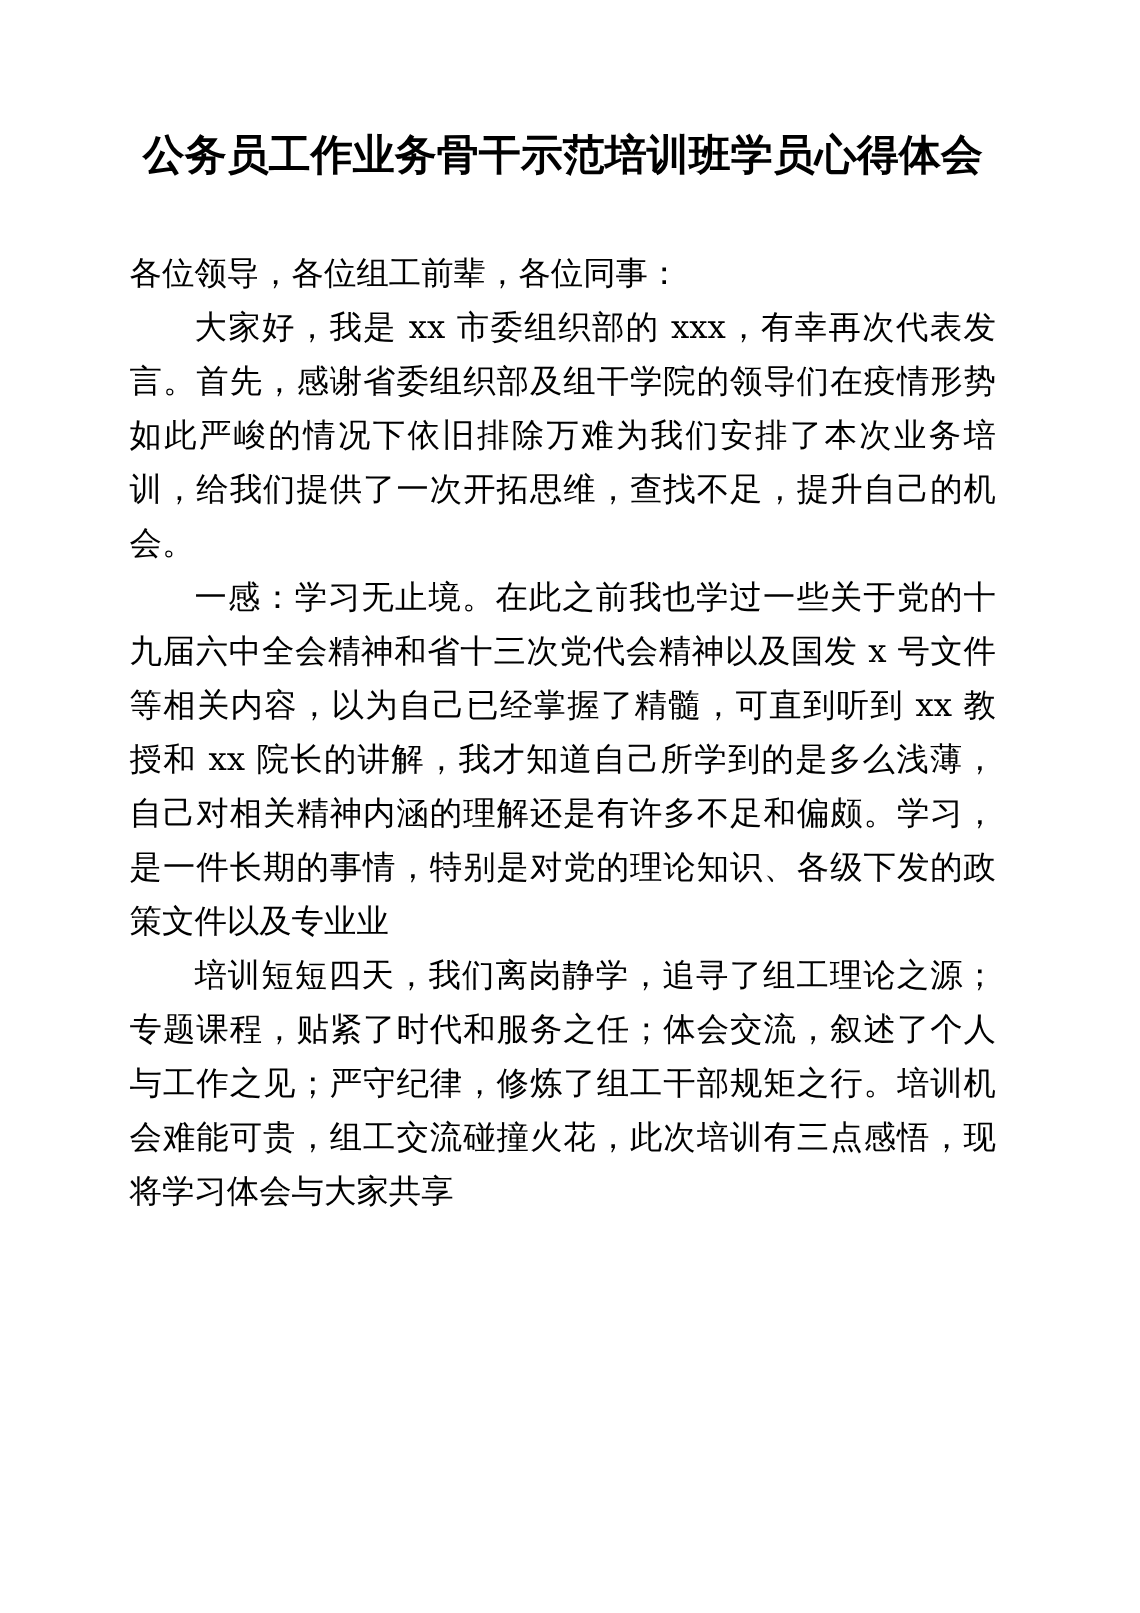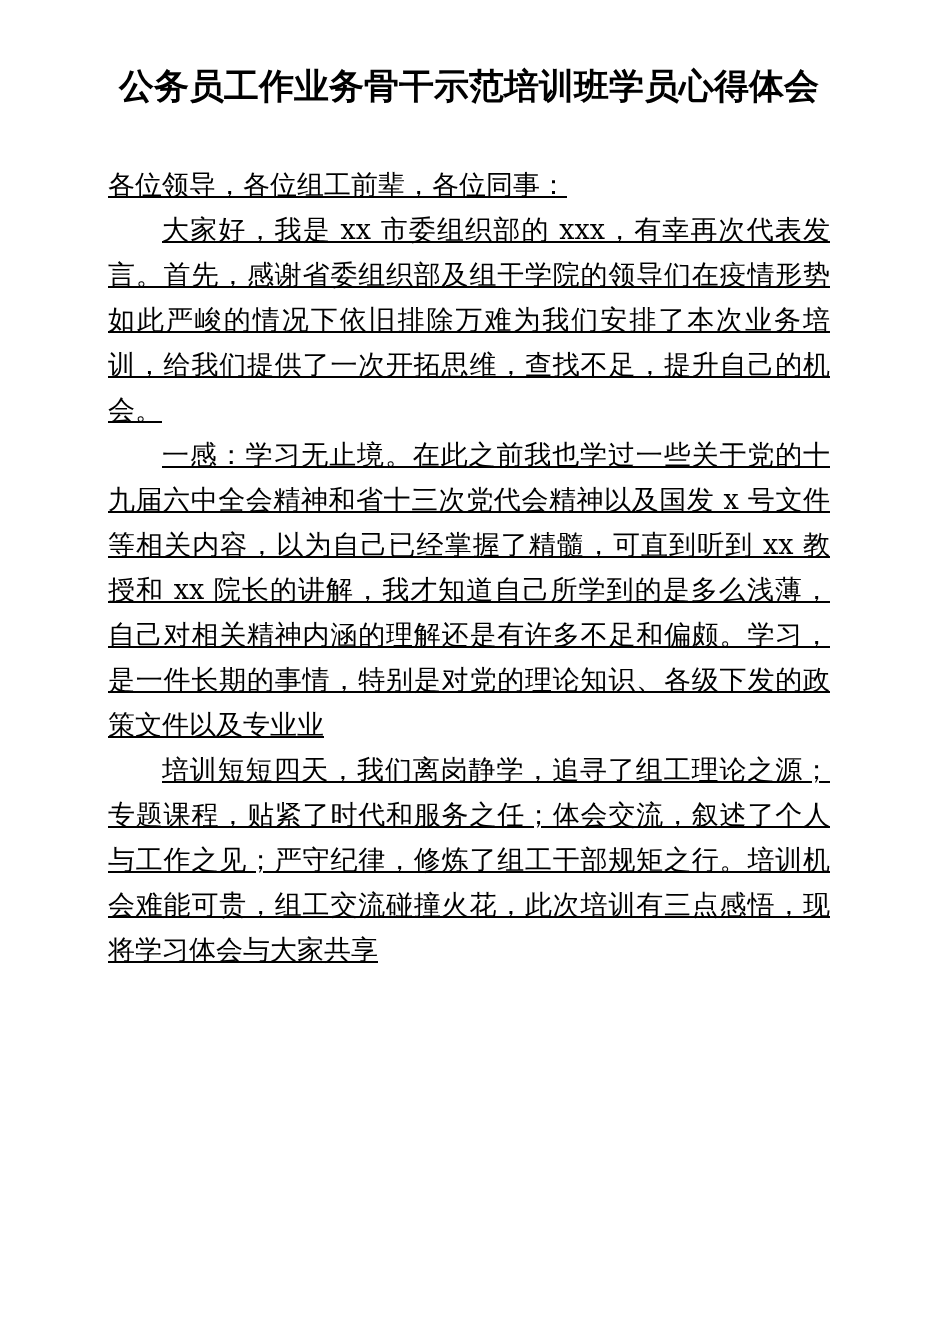--- a/index.html
+++ b/index.html
@@ -6,21 +6,21 @@
     margin: 0;
     padding: 0;
     background: #ffffff;
   }
   .page {
     position: relative;
     width: 950px;
     height: 1344px;
     background: #ffffff;
     box-sizing: border-box;
-    padding: 58px 120px 0 108px;
+    padding: 102px 120px 0 108px;
     color: #000000;
     overflow: hidden;
   }
   .doc-title {
     margin: 0;
     font-family: "DejaVu Serif", serif;
     font-weight: bold;
     font-size: 35px;
     line-height: 56px;
     text-align: center;
@@ -34,21 +34,20 @@
     font-size: 27px;
     line-height: 45px;
     text-align: justify;
     text-justify: inter-ideograph;
     color: #000000;
   }
   .doc-body p {
     margin: 0;
     padding: 0;
     text-indent: 2em;
-    text-decoration: underline;
   }
   .doc-body p.no-indent {
     text-indent: 0;
   }
 </style>
 </head>
 <body>
 
 <div class="page">
   <h1 class="doc-title">公务员工作业务骨干示范培训班学员心得体会</h1>

